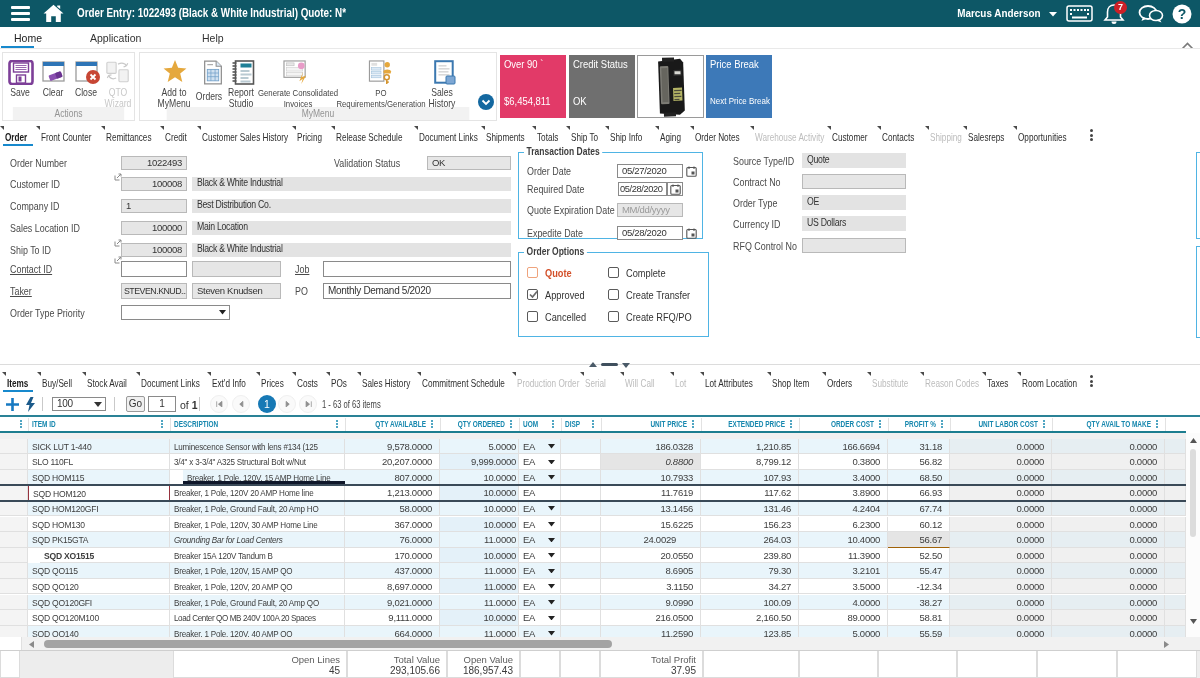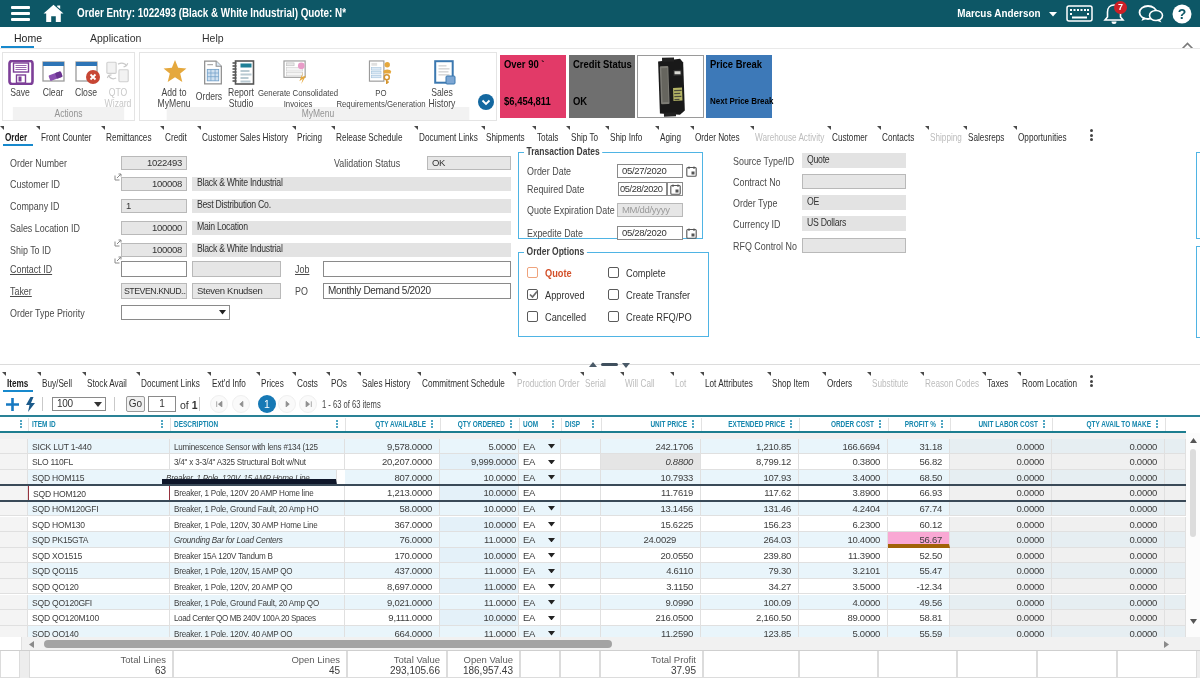--- a/index.html
+++ b/index.html
@@ -14,21 +14,21 @@
 #menurow{position:absolute;left:0;top:27px;width:1200px;height:21px;background:#fff;}
 .mitem{position:absolute;top:5px;font-size:10.5px;color:#333;}
 
 #ribbon{position:absolute;left:0;top:48px;width:1200px;height:77px;background:#fff;border-top:1px solid #e9e9e9;}
 .rgroup{position:absolute;top:3px;height:69px;border:1px solid #e4e4e4;background:#fff;}
 .rglabel{position:absolute;left:0;bottom:0;width:100%;height:13px;background:#f2f2f2;
  color:#939393;font-size:10px;text-align:center;line-height:13px;transform:scaleX(0.85);transform-origin:50% 50%;}
 .ricon{position:absolute;top:11px;width:26px;height:25px;}
 .rlabel{position:absolute;top:38px;font-size:10.5px;color:#454545;text-align:center;line-height:11px;white-space:pre-line;transform:scale(0.82,1);transform-origin:50% 0;}
 
-.tile{position:absolute;top:55px;width:66px;height:63px;color:#000000;font-weight:bold;}
+.tile{position:absolute;top:55px;width:66px;height:63px;color:#ffffff;font-weight:normal;}
 .tile .t1{position:absolute;left:4px;top:3px;font-size:10.5px;white-space:nowrap;transform:scaleX(0.9);transform-origin:0 50%;}
 .tile .t2{position:absolute;left:4px;top:40px;font-size:10.5px;white-space:nowrap;transform:scaleX(0.9);transform-origin:0 50%;}
 
 .tab{position:absolute;font-size:10.5px;color:#2e2e2e;white-space:nowrap;transform:scaleX(0.78);transform-origin:0 50%;}
 .tab.dis{color:#bcbcbc;}
 .tab.act{font-weight:bold;color:#1a1a1a;}
 .tmark{position:absolute;width:0;height:0;border-top:4px solid #4a4a4a;border-left:4px solid transparent;}
 
 .lbl{position:absolute;font-size:11px;color:#4a4a4a;white-space:nowrap;transform:scaleX(0.81);transform-origin:0 50%;}
 .inp{position:absolute;background:#e6e6e6;border:1px solid #b9b9b9;font-size:9.5px;color:#333;
@@ -603,21 +603,21 @@
 <div class="abs" style="left:0;top:433px;width:1186px;height:5.5px;background:#f0f0f0;"></div>
 <div class="abs" style="left:0;top:438.5px;width:1186px;height:211.5px;overflow:hidden;">
 <div class="row" style="top:0.0px;">
 <div class="cell" style="left:0;width:28px;background:#f4f4f4;border-bottom:1px solid #e0e0e0;"></div>
 <div class="cell" style="left:28px;width:142px;background:#e9f5fb;padding-left:4px;border-bottom:1px solid #e0e0e0;"><span class="sx9">SICK LUT 1-440</span></div>
 <div class="cell" style="left:170px;width:175px;background:#e9f5fb;padding-left:4px;border-bottom:1px solid #e0e0e0;"><span class="sx85">Luminescence Sensor with lens #134 (125</span></div>
 <div class="cell rt" style="left:345px;width:95px;background:#e9f5fb;padding-right:7px;border-bottom:1px solid #e0e0e0;">9,578.0000</div>
 <div class="cell rt" style="left:440px;width:79px;background:#e9f5fb;padding-right:2px;border-bottom:1px solid #e0e0e0;">5.0000</div>
 <div class="cell" style="left:519px;width:42px;background:#e9f5fb;padding-left:4px;border-bottom:1px solid #e0e0e0;">EA</div>
 <div class="cell" style="left:561px;width:40px;background:#e9f5fb;border-bottom:1px solid #e0e0e0;"></div>
-<div class="cell rt" style="left:601px;width:100px;background:#e9f5fb;padding-right:7px;border-bottom:1px solid #e0e0e0;">242.1706</div>
+<div class="cell rt" style="left:601px;width:100px;background:#e9f5fb;padding-right:7px;border-bottom:1px solid #e0e0e0;">186.0328</div>
 <div class="cell rt" style="left:701px;width:98px;background:#e9f5fb;padding-right:7px;border-bottom:1px solid #e0e0e0;">1,210.85</div>
 <div class="cell rt" style="left:799px;width:89px;background:#e9f5fb;padding-right:7px;border-bottom:1px solid #e0e0e0;">166.6694</div>
 <div class="cell rt" style="left:888px;width:62px;background:#e9f5fb;padding-right:7px;border-bottom:1px solid #e0e0e0;">31.18</div>
 <div class="cell rt" style="left:950px;width:102px;background:#e6eef2;padding-right:7px;border-bottom:1px solid #e0e0e0;">0.0000</div>
 <div class="cell rt" style="left:1052px;width:113px;background:#e6eef2;padding-right:7px;border-bottom:1px solid #e0e0e0;">0.0000</div>
 <div class="cell" style="left:1165px;width:21px;background:#e6eef2;border-bottom:1px solid #e0e0e0;"></div>
 <svg class="abs" style="left:548px;top:5.5px" width="7" height="4.5" viewBox="0 0 8 5">
         <path d="M0 0 L4 5 L8 0 Z" fill="#222"></path>
       </svg>
 </div>
@@ -636,21 +636,21 @@
 <div class="cell rt" style="left:950px;width:102px;background:#f0f0f0;padding-right:7px;border-bottom:1px solid #e0e0e0;">0.0000</div>
 <div class="cell rt" style="left:1052px;width:113px;background:#f0f0f0;padding-right:7px;border-bottom:1px solid #e0e0e0;">0.0000</div>
 <div class="cell" style="left:1165px;width:21px;background:#f0f0f0;border-bottom:1px solid #e0e0e0;"></div>
 <svg class="abs" style="left:548px;top:5.5px" width="7" height="4.5" viewBox="0 0 8 5">
         <path d="M0 0 L4 5 L8 0 Z" fill="#222"></path>
       </svg>
 </div>
 <div class="row" style="top:31.2px;">
 <div class="cell" style="left:0;width:28px;background:#f4f4f4;border-bottom:1px solid #e0e0e0;"></div>
 <div class="cell" style="left:28px;width:142px;background:#e9f5fb;padding-left:4px;border-bottom:1px solid #e0e0e0;"><span class="sx9">SQD HOM115</span></div>
-<div class="cell" style="left:162px;width:175px;background:#e9f5fb;padding-left:4px;border-bottom:6px solid #0f172a;font-style:italic;"><span class="sx85">Breaker, 1 Pole, 120V, 15 AMP Home Line</span></div>
+<div class="cell" style="left:183px;width:175px;background:#e9f5fb;padding-left:4px;border-bottom:4px solid #0f172a;"><span class="sx85">Breaker, 1 Pole, 120V, 15 AMP Home Line</span></div>
 <div class="cell rt" style="left:345px;width:95px;background:#e9f5fb;padding-right:7px;border-bottom:1px solid #e0e0e0;">807.0000</div>
 <div class="cell rt" style="left:440px;width:79px;background:#e9f5fb;padding-right:2px;border-bottom:1px solid #e0e0e0;">10.0000</div>
 <div class="cell" style="left:519px;width:42px;background:#e9f5fb;padding-left:4px;border-bottom:1px solid #e0e0e0;">EA</div>
 <div class="cell" style="left:561px;width:40px;background:#e9f5fb;border-bottom:1px solid #e0e0e0;"></div>
 <div class="cell rt" style="left:601px;width:100px;background:#e9f5fb;padding-right:7px;border-bottom:1px solid #e0e0e0;">10.7933</div>
 <div class="cell rt" style="left:701px;width:98px;background:#e9f5fb;padding-right:7px;border-bottom:1px solid #e0e0e0;">107.93</div>
 <div class="cell rt" style="left:799px;width:89px;background:#e9f5fb;padding-right:7px;border-bottom:1px solid #e0e0e0;">3.4000</div>
 <div class="cell rt" style="left:888px;width:62px;background:#e9f5fb;padding-right:7px;border-bottom:1px solid #e0e0e0;">68.50</div>
 <div class="cell rt" style="left:950px;width:102px;background:#e6eef2;padding-right:7px;border-bottom:1px solid #e0e0e0;">0.0000</div>
 <div class="cell rt" style="left:1052px;width:113px;background:#e6eef2;padding-right:7px;border-bottom:1px solid #e0e0e0;">0.0000</div>
@@ -717,31 +717,31 @@
 <div class="cell" style="left:0;width:28px;background:#f4f4f4;border-bottom:1px solid #e0e0e0;"></div>
 <div class="cell" style="left:28px;width:142px;background:#e9f5fb;padding-left:4px;border-bottom:1px solid #e0e0e0;"><span class="sx9">SQD PK15GTA</span></div>
 <div class="cell" style="left:170px;width:175px;background:#e9f5fb;padding-left:4px;border-bottom:1px solid #e0e0e0;font-style:italic;"><span class="sx85">Grounding Bar for Load Centers</span></div>
 <div class="cell rt" style="left:345px;width:95px;background:#e9f5fb;padding-right:7px;border-bottom:1px solid #e0e0e0;">76.0000</div>
 <div class="cell rt" style="left:440px;width:79px;background:#e9f5fb;padding-right:2px;border-bottom:1px solid #e0e0e0;">11.0000</div>
 <div class="cell" style="left:519px;width:42px;background:#e9f5fb;padding-left:4px;border-bottom:1px solid #e0e0e0;">EA</div>
 <div class="cell" style="left:561px;width:40px;background:#e9f5fb;border-bottom:1px solid #e0e0e0;"></div>
 <div class="cell rt" style="left:601px;width:100px;background:#e9f5fb;padding-right:24px;border-bottom:1px solid #e0e0e0;">24.0029</div>
 <div class="cell rt" style="left:701px;width:98px;background:#e9f5fb;padding-right:7px;border-bottom:1px solid #e0e0e0;">264.03</div>
 <div class="cell rt" style="left:799px;width:89px;background:#e9f5fb;padding-right:7px;border-bottom:1px solid #e0e0e0;">10.4000</div>
-<div class="cell rt" style="left:888px;width:62px;background:#f9a8d4;padding-right:7px;border-bottom:4px solid #a16207;">56.67</div>
+<div class="cell rt" style="left:888px;width:62px;background:#e5e5e5;padding-right:7px;border-bottom:1px solid #a16207;">56.67</div>
 <div class="cell rt" style="left:950px;width:102px;background:#e6eef2;padding-right:7px;border-bottom:1px solid #e0e0e0;">0.0000</div>
 <div class="cell rt" style="left:1052px;width:113px;background:#e6eef2;padding-right:7px;border-bottom:1px solid #e0e0e0;">0.0000</div>
 <div class="cell" style="left:1165px;width:21px;background:#e6eef2;border-bottom:1px solid #e0e0e0;"></div>
 <svg class="abs" style="left:548px;top:5.5px" width="7" height="4.5" viewBox="0 0 8 5">
         <path d="M0 0 L4 5 L8 0 Z" fill="#222"></path>
       </svg>
 </div>
 <div class="row" style="top:109.2px;">
 <div class="cell" style="left:0;width:28px;background:#f4f4f4;border-bottom:1px solid #e0e0e0;"></div>
-<div class="cell" style="left:28px;width:142px;background:#fff;padding-left:4px;border-bottom:1px solid #e0e0e0;"><span class="sx9">SQD XO1515</span></div>
+<div class="cell" style="left:40px;width:142px;background:#fff;padding-left:4px;border-bottom:1px solid #e0e0e0;font-weight:bold;"><span class="sx9">SQD XO1515</span></div>
 <div class="cell" style="left:170px;width:175px;background:#fff;padding-left:4px;border-bottom:1px solid #e0e0e0;"><span class="sx85">Breaker 15A 120V Tandum B</span></div>
 <div class="cell rt" style="left:345px;width:95px;background:#fff;padding-right:7px;border-bottom:1px solid #e0e0e0;">170.0000</div>
 <div class="cell rt" style="left:440px;width:79px;background:#e4f1f9;padding-right:2px;border-bottom:1px solid #e0e0e0;">10.0000</div>
 <div class="cell" style="left:519px;width:42px;background:#fff;padding-left:4px;border-bottom:1px solid #e0e0e0;">EA</div>
 <div class="cell" style="left:561px;width:40px;background:#fff;border-bottom:1px solid #e0e0e0;"></div>
 <div class="cell rt" style="left:601px;width:100px;background:#fff;padding-right:7px;border-bottom:1px solid #e0e0e0;">20.0550</div>
 <div class="cell rt" style="left:701px;width:98px;background:#fff;padding-right:7px;border-bottom:1px solid #e0e0e0;">239.80</div>
 <div class="cell rt" style="left:799px;width:89px;background:#fff;padding-right:7px;border-bottom:1px solid #e0e0e0;">11.3900</div>
 <div class="cell rt" style="left:888px;width:62px;background:#fff;padding-right:7px;border-bottom:1px solid #e0e0e0;">52.50</div>
 <div class="cell rt" style="left:950px;width:102px;background:#f0f0f0;padding-right:7px;border-bottom:1px solid #e0e0e0;">0.0000</div>
@@ -752,21 +752,21 @@
       </svg>
 </div>
 <div class="row" style="top:124.8px;">
 <div class="cell" style="left:0;width:28px;background:#f4f4f4;border-bottom:1px solid #e0e0e0;"></div>
 <div class="cell" style="left:28px;width:142px;background:#e9f5fb;padding-left:4px;border-bottom:1px solid #e0e0e0;"><span class="sx9">SQD QO115</span></div>
 <div class="cell" style="left:170px;width:175px;background:#e9f5fb;padding-left:4px;border-bottom:1px solid #e0e0e0;"><span class="sx85">Breaker, 1 Pole, 120V, 15 AMP QO</span></div>
 <div class="cell rt" style="left:345px;width:95px;background:#e9f5fb;padding-right:7px;border-bottom:1px solid #e0e0e0;">437.0000</div>
 <div class="cell rt" style="left:440px;width:79px;background:#e9f5fb;padding-right:2px;border-bottom:1px solid #e0e0e0;">11.0000</div>
 <div class="cell" style="left:519px;width:42px;background:#e9f5fb;padding-left:4px;border-bottom:1px solid #e0e0e0;">EA</div>
 <div class="cell" style="left:561px;width:40px;background:#e9f5fb;border-bottom:1px solid #e0e0e0;"></div>
-<div class="cell rt" style="left:601px;width:100px;background:#e9f5fb;padding-right:7px;border-bottom:1px solid #e0e0e0;">4.6110</div>
+<div class="cell rt" style="left:601px;width:100px;background:#e9f5fb;padding-right:7px;border-bottom:1px solid #e0e0e0;">8.6905</div>
 <div class="cell rt" style="left:701px;width:98px;background:#e9f5fb;padding-right:7px;border-bottom:1px solid #e0e0e0;">79.30</div>
 <div class="cell rt" style="left:799px;width:89px;background:#e9f5fb;padding-right:7px;border-bottom:1px solid #e0e0e0;">3.2101</div>
 <div class="cell rt" style="left:888px;width:62px;background:#e9f5fb;padding-right:7px;border-bottom:1px solid #e0e0e0;">55.47</div>
 <div class="cell rt" style="left:950px;width:102px;background:#e6eef2;padding-right:7px;border-bottom:1px solid #e0e0e0;">0.0000</div>
 <div class="cell rt" style="left:1052px;width:113px;background:#e6eef2;padding-right:7px;border-bottom:1px solid #e0e0e0;">0.0000</div>
 <div class="cell" style="left:1165px;width:21px;background:#e6eef2;border-bottom:1px solid #e0e0e0;"></div>
 <svg class="abs" style="left:548px;top:5.5px" width="7" height="4.5" viewBox="0 0 8 5">
         <path d="M0 0 L4 5 L8 0 Z" fill="#222"></path>
       </svg>
 </div>
@@ -793,21 +793,21 @@
 <div class="cell" style="left:0;width:28px;background:#f4f4f4;border-bottom:1px solid #e0e0e0;"></div>
 <div class="cell" style="left:28px;width:142px;background:#e9f5fb;padding-left:4px;border-bottom:1px solid #e0e0e0;"><span class="sx9">SQD QO120GFI</span></div>
 <div class="cell" style="left:170px;width:175px;background:#e9f5fb;padding-left:4px;border-bottom:1px solid #e0e0e0;"><span class="sx85">Breaker, 1 Pole, Ground Fault, 20 Amp QO</span></div>
 <div class="cell rt" style="left:345px;width:95px;background:#e9f5fb;padding-right:7px;border-bottom:1px solid #e0e0e0;">9,021.0000</div>
 <div class="cell rt" style="left:440px;width:79px;background:#e9f5fb;padding-right:2px;border-bottom:1px solid #e0e0e0;">11.0000</div>
 <div class="cell" style="left:519px;width:42px;background:#e9f5fb;padding-left:4px;border-bottom:1px solid #e0e0e0;">EA</div>
 <div class="cell" style="left:561px;width:40px;background:#e9f5fb;border-bottom:1px solid #e0e0e0;"></div>
 <div class="cell rt" style="left:601px;width:100px;background:#e9f5fb;padding-right:7px;border-bottom:1px solid #e0e0e0;">9.0990</div>
 <div class="cell rt" style="left:701px;width:98px;background:#e9f5fb;padding-right:7px;border-bottom:1px solid #e0e0e0;">100.09</div>
 <div class="cell rt" style="left:799px;width:89px;background:#e9f5fb;padding-right:7px;border-bottom:1px solid #e0e0e0;">4.0000</div>
-<div class="cell rt" style="left:888px;width:62px;background:#e9f5fb;padding-right:7px;border-bottom:1px solid #e0e0e0;">49.56</div>
+<div class="cell rt" style="left:888px;width:62px;background:#e9f5fb;padding-right:7px;border-bottom:1px solid #e0e0e0;">38.27</div>
 <div class="cell rt" style="left:950px;width:102px;background:#e6eef2;padding-right:7px;border-bottom:1px solid #e0e0e0;">0.0000</div>
 <div class="cell rt" style="left:1052px;width:113px;background:#e6eef2;padding-right:7px;border-bottom:1px solid #e0e0e0;">0.0000</div>
 <div class="cell" style="left:1165px;width:21px;background:#e6eef2;border-bottom:1px solid #e0e0e0;"></div>
 <svg class="abs" style="left:548px;top:5.5px" width="7" height="4.5" viewBox="0 0 8 5">
         <path d="M0 0 L4 5 L8 0 Z" fill="#222"></path>
       </svg>
 </div>
 <div class="row" style="top:171.6px;">
 <div class="cell" style="left:0;width:28px;background:#f4f4f4;border-bottom:1px solid #e0e0e0;"></div>
 <div class="cell" style="left:28px;width:142px;background:#fff;padding-left:4px;border-bottom:1px solid #e0e0e0;"><span class="sx9">SQD QO120M100</span></div>
@@ -864,24 +864,20 @@
       <path d="M5 0 L0 3.5 L5 7 Z" fill="#8a8a8a"></path>
     </svg>
 <div class="abs" style="left:44px;top:2.5px;width:568px;height:8px;background:#a3a3a3;border-radius:4px;"></div>
 <svg class="abs" style="left:1164px;top:4px" width="5" height="7">
       <path d="M0 0 L5 3.5 L0 7 Z" fill="#8a8a8a"></path>
     </svg>
 </div>
 <div class="abs" style="left:0;top:650px;width:1200px;height:28px;background:#ededed;border-top:1px solid #cfcfcf;">
 <div class="fcell" style="left:0px;width:20px;">
 </div>
-<div class="fcell" style="left:29px;width:144px;">
-<div class="flbl">Total Lines</div>
-<div class="fval">63</div>
-</div>
 <div class="fcell" style="left:173px;width:174px;">
 <div class="flbl">Open Lines</div>
 <div class="fval">45</div>
 </div>
 <div class="fcell" style="left:347px;width:100px;">
 <div class="flbl">Total Value</div>
 <div class="fval">293,105.66</div>
 </div>
 <div class="fcell" style="left:447px;width:73px;">
 <div class="flbl">Open Value</div>

